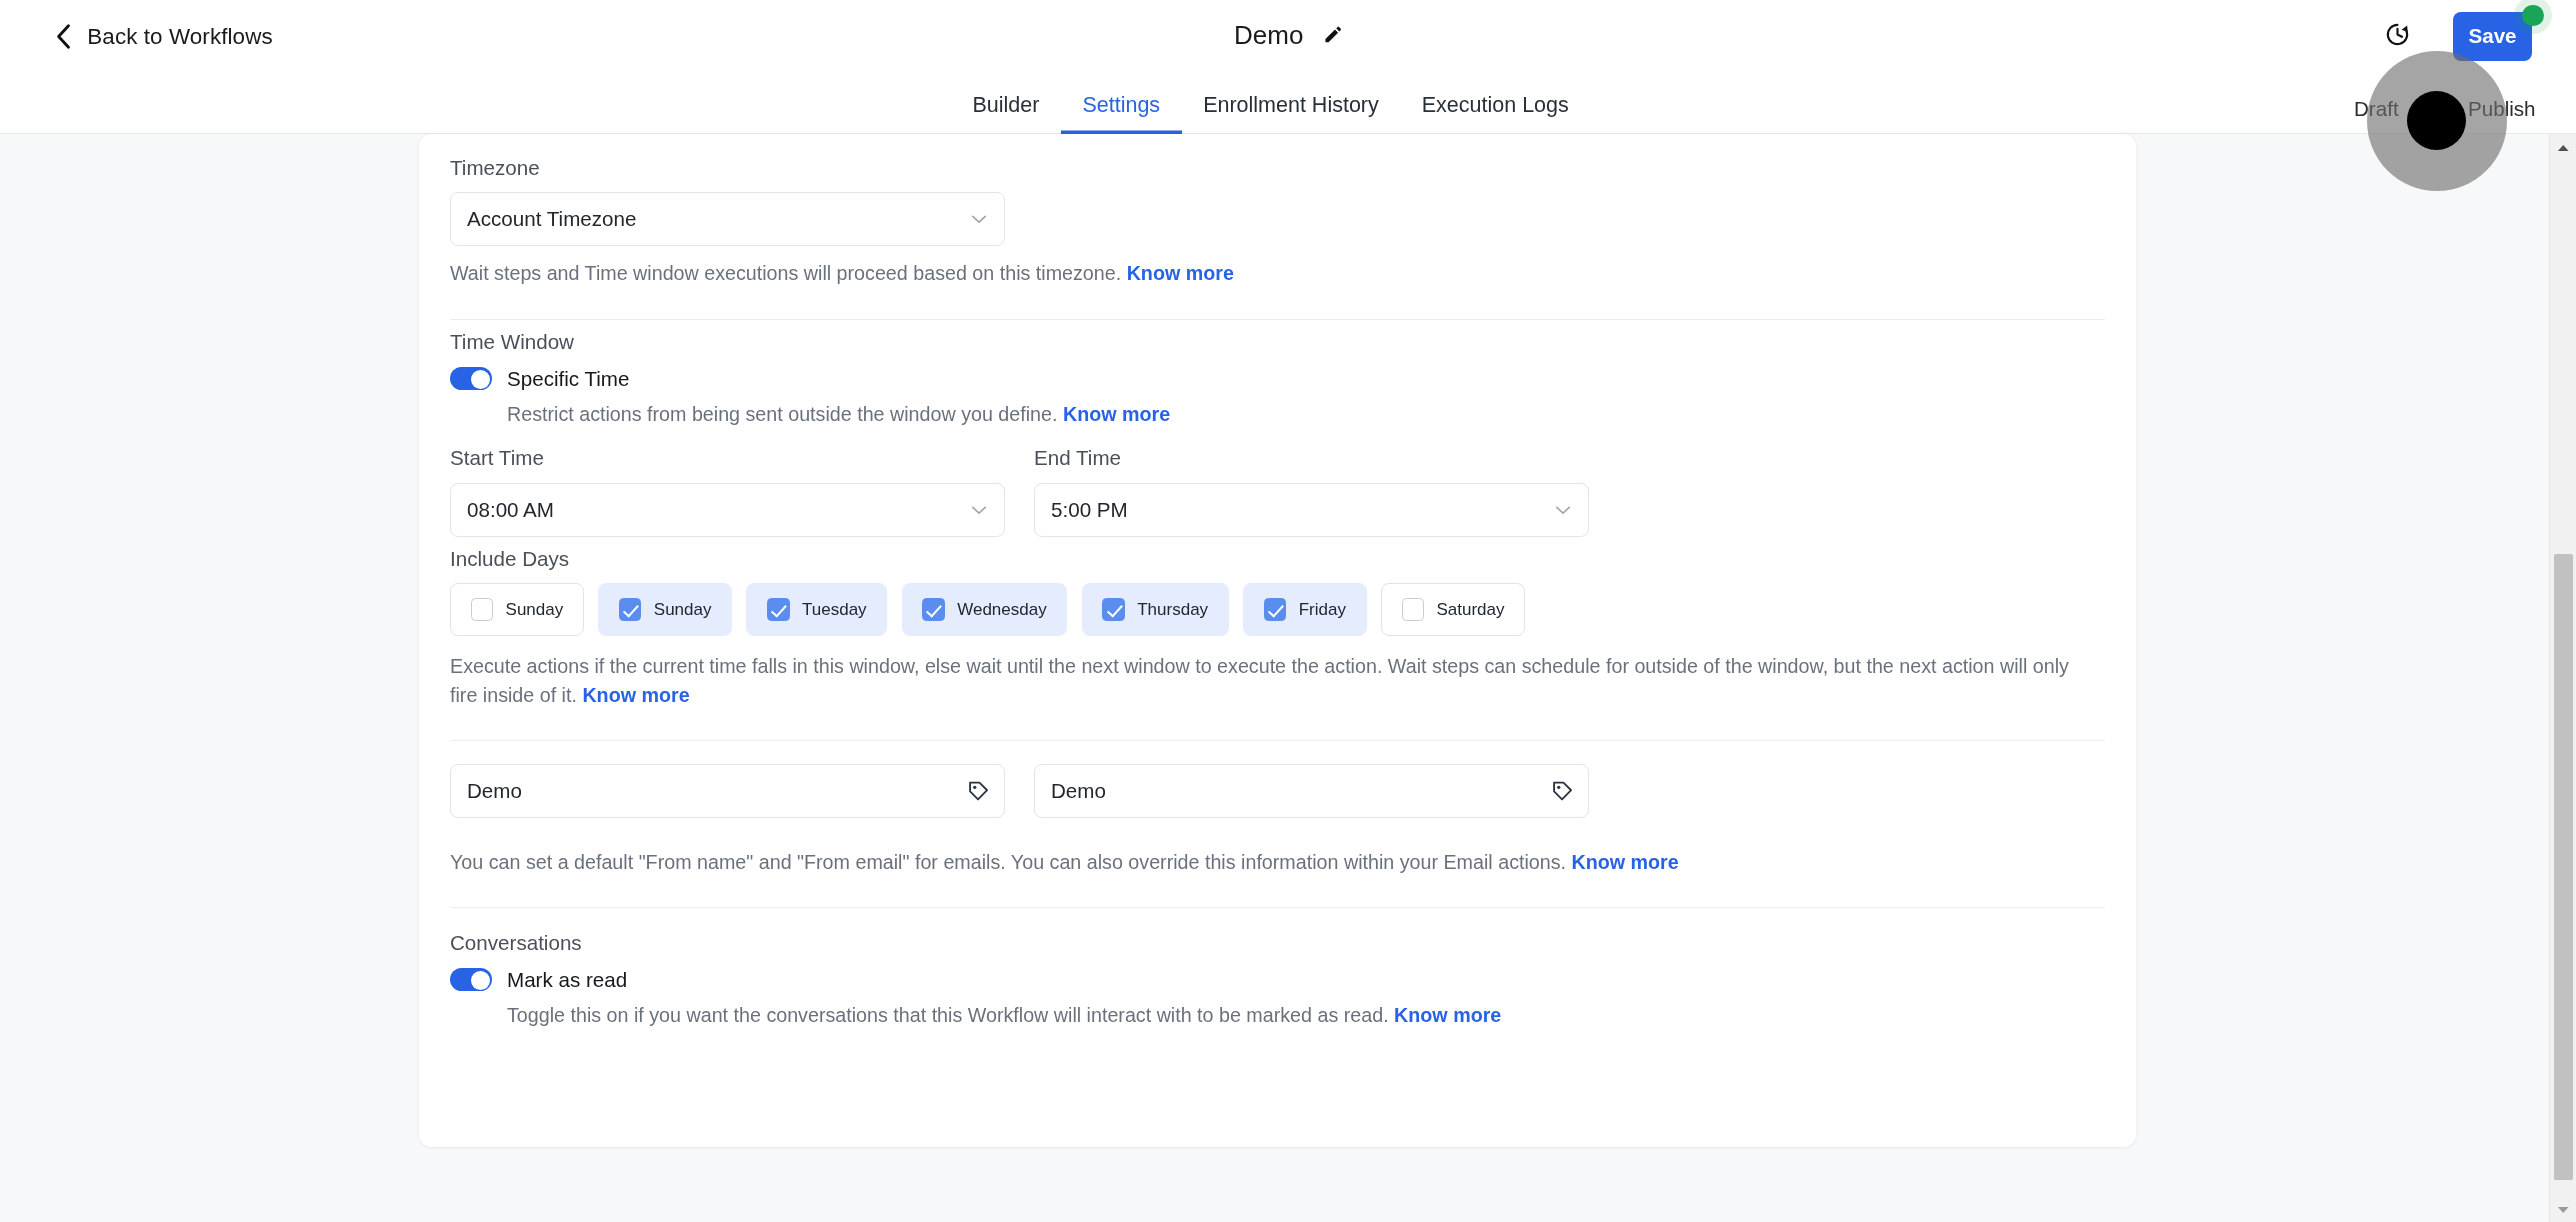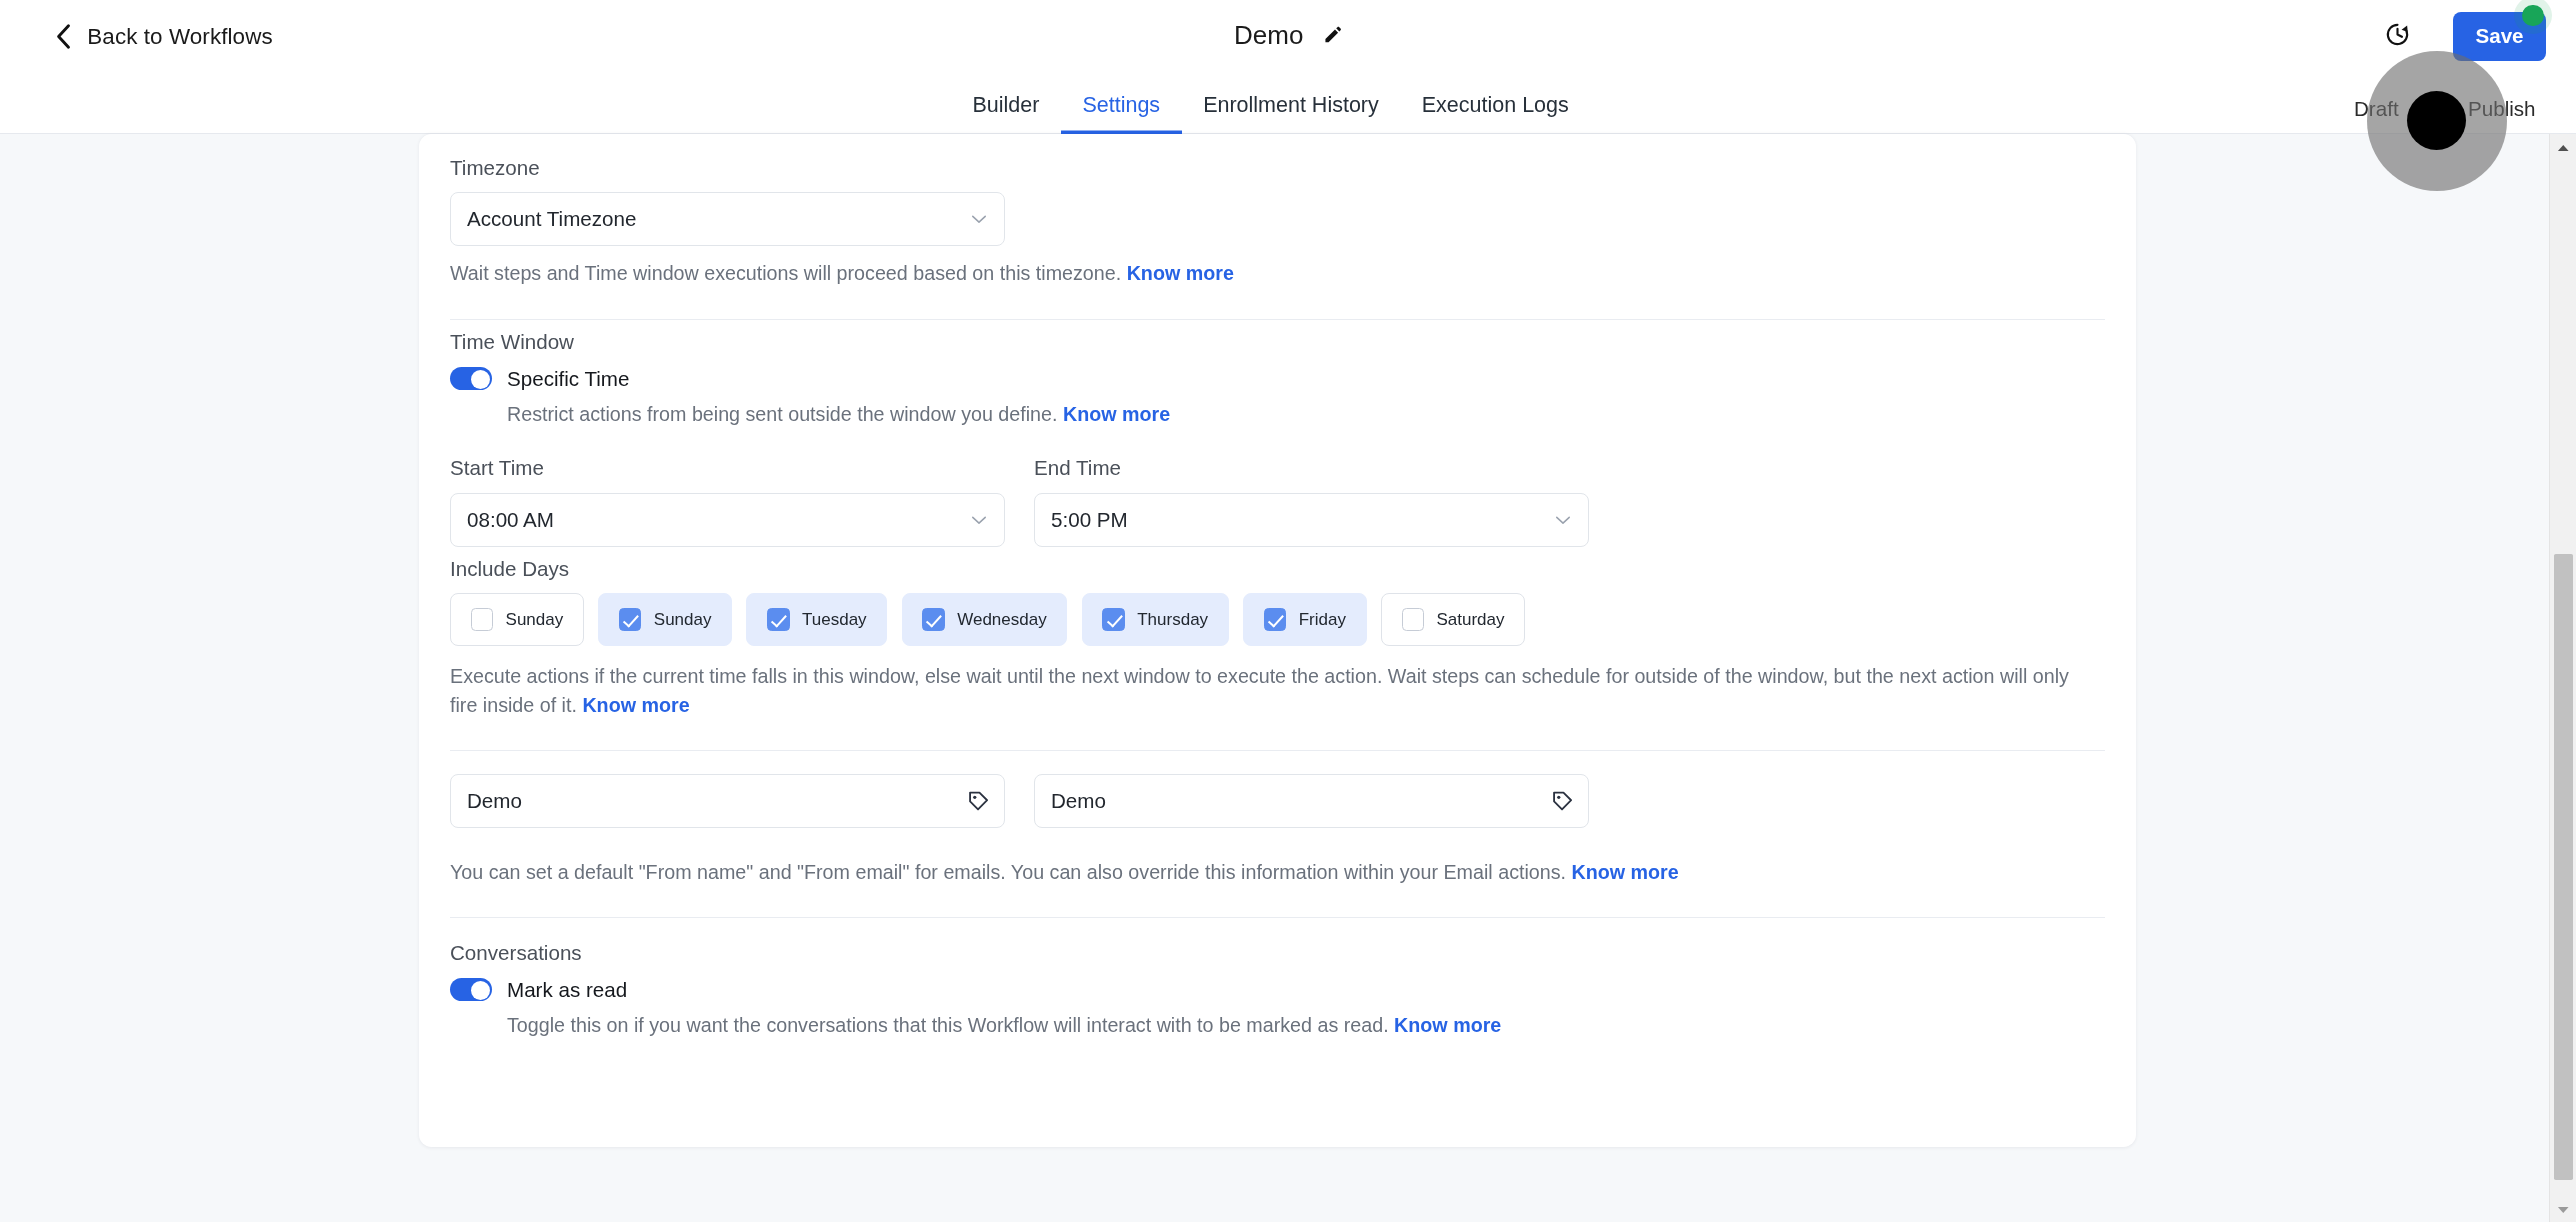--- a/index.html
+++ b/index.html
@@ -68,21 +68,21 @@
     top: 14.3px;
     width: 41px; height: 41px;
     display: flex; align-items: center; justify-content: center;
     cursor: pointer;
   }
 
   .save-btn {
     position: absolute;
     left: 2453px;
     top: 11.6px;
-    width: 93px;
+    width: 79px;
     height: 49px;
     background: #2763e4;
     border: none;
     border-radius: 8px;
     color: #ffffff;
     font-size: 20.6px;
     font-family: "Liberation Sans", sans-serif;
     font-weight: 700;
     cursor: pointer;
   }
@@ -427,21 +427,21 @@
         <div class="toggle">
             <div class="knob"></div>
           </div>
         <span class="toggle-label">Specific Time</span>
       </div>
 
       <div class="helper" style="margin-top:9px;margin-left:57px;">
         <span>Restrict actions from being sent outside the window you define. </span><span class="link">Know more</span>
       </div>
 
-      <div class="row2" style="margin-top:27px;">
+      <div class="row2" style="margin-top:17px;">
         <div>
           <div class="section-title">Start Time</div>
           <div class="select">
             <span class="val">08:00 AM</span>
             <svg class="chev" viewBox="0 0 20 12">
               <polyline points="3,3 10,9.5 17,3" fill="none" stroke="#9aa2ae" stroke-width="1.7" stroke-linecap="round" stroke-linejoin="round"></polyline>
             </svg>
           </div>
         </div>
         <div>

